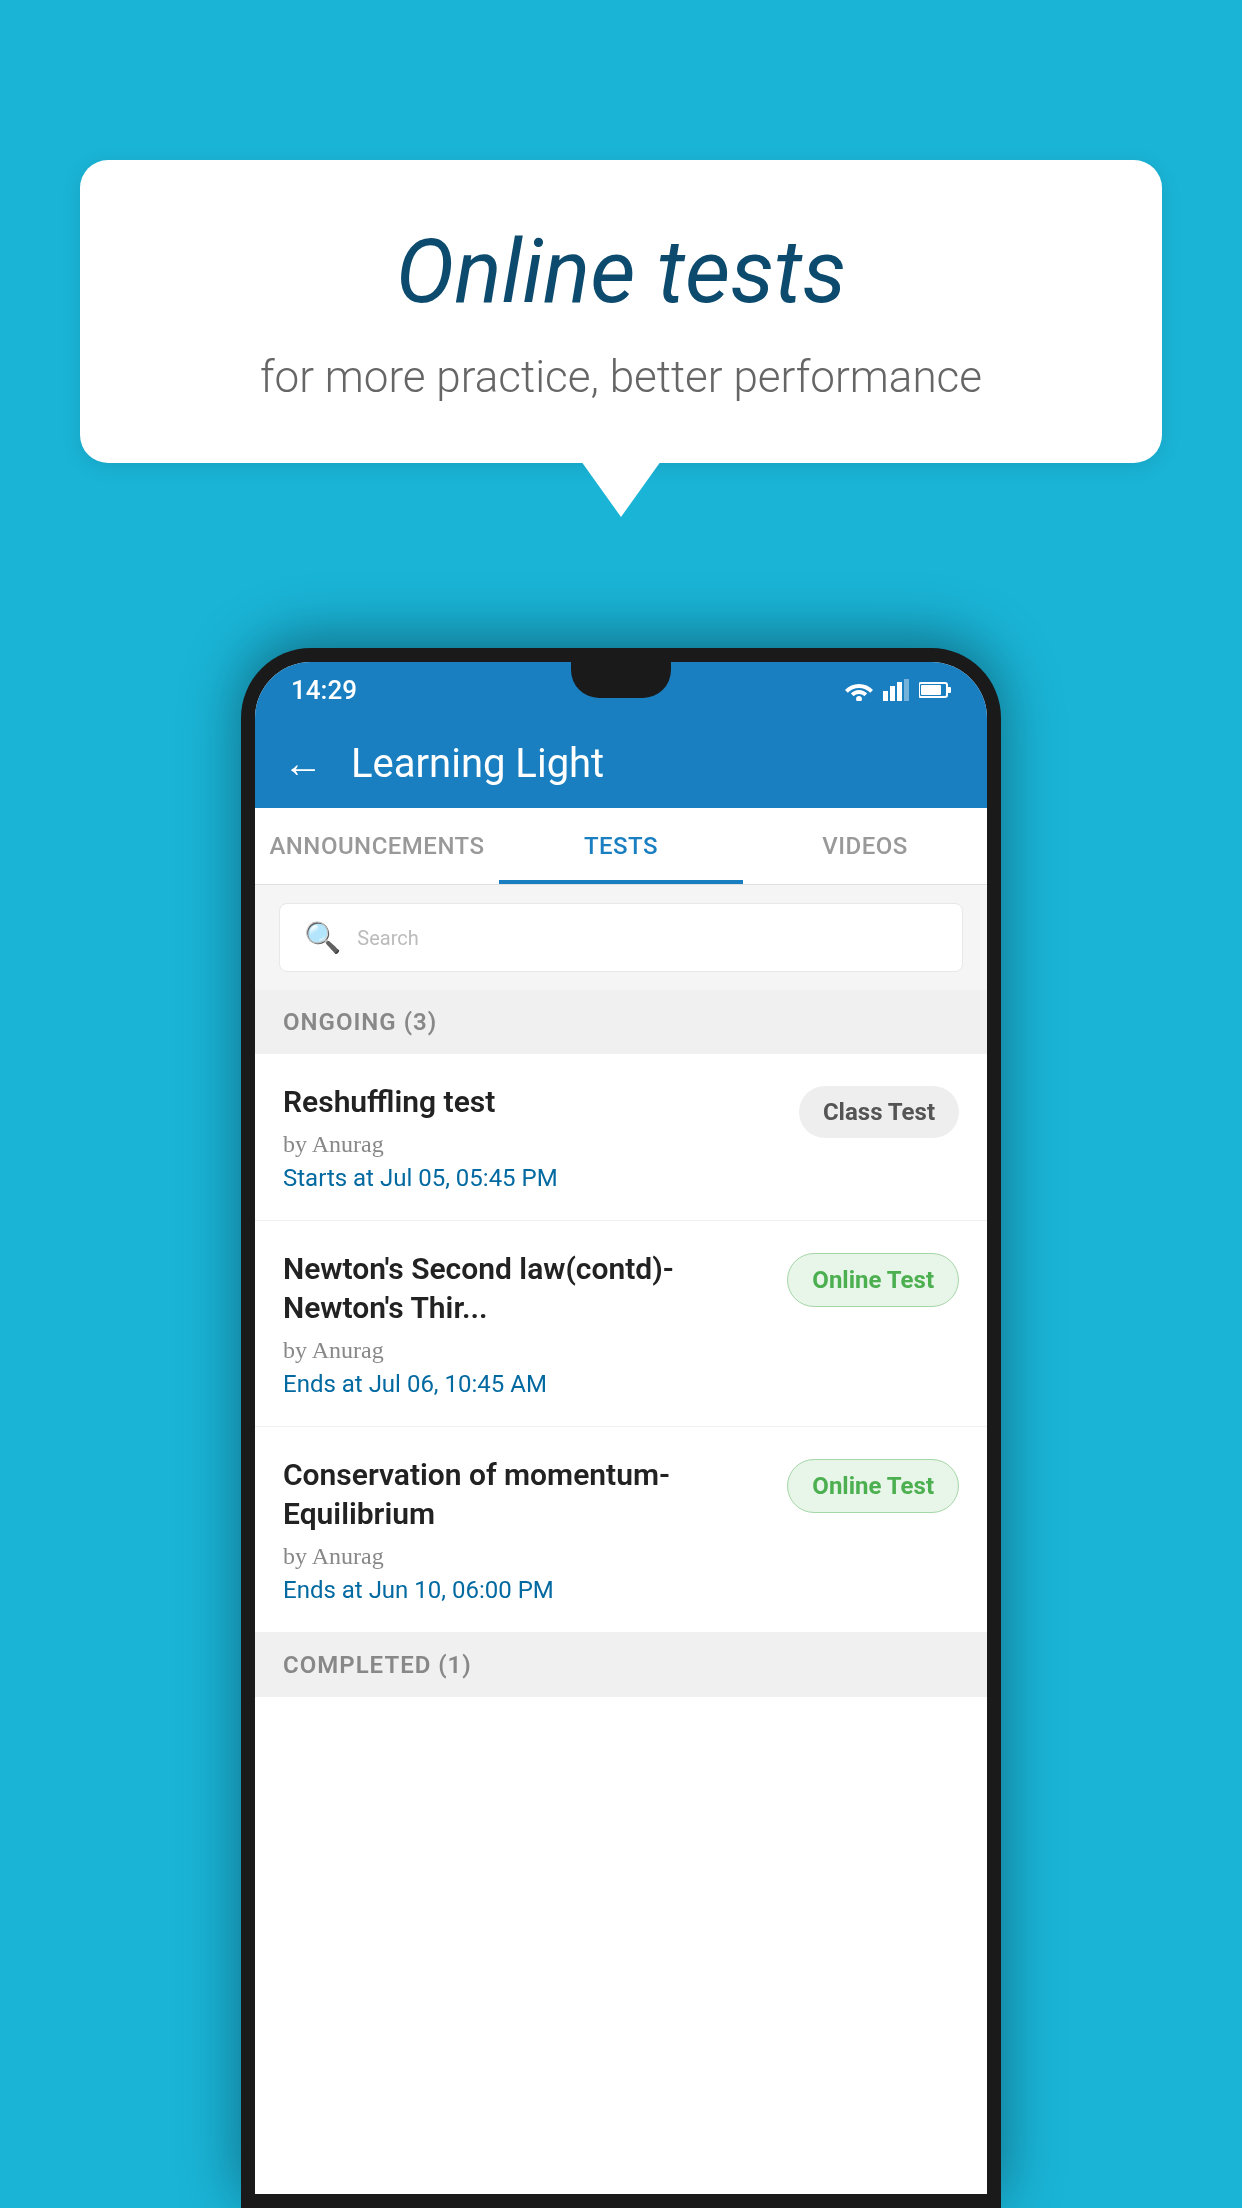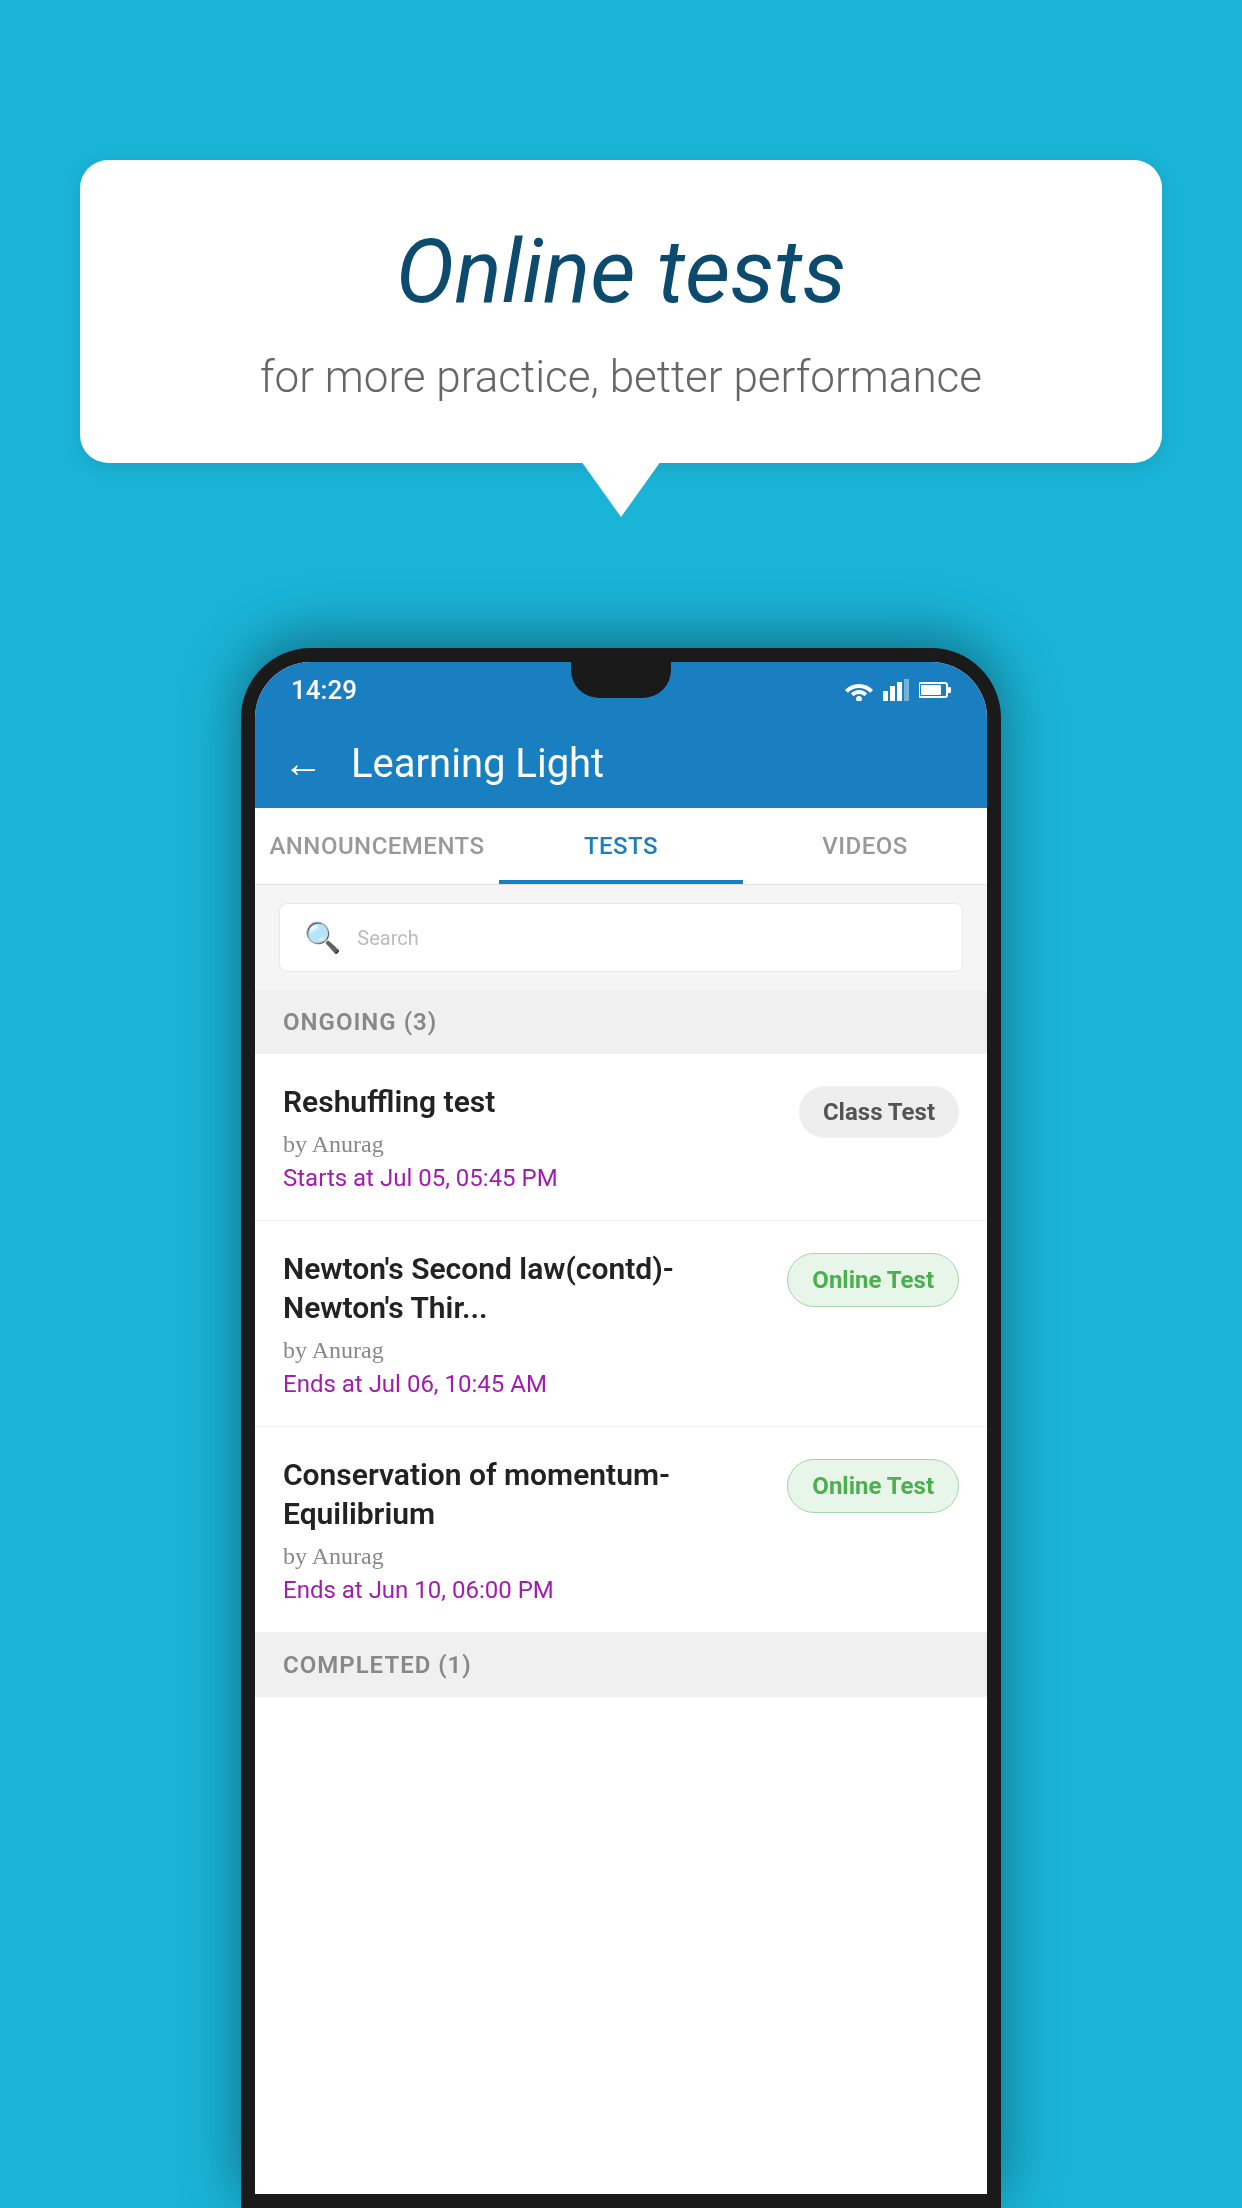--- a/index.html
+++ b/index.html
@@ -244,21 +244,21 @@
 
     .test-by {
       font-size: 24px;
       color: #888;
       margin-bottom: 6px;
       font-family: Liberation Serif, serif;
     }
 
     .test-date {
       font-size: 24px;
-      color: #a21caf;
+      color: #0369a1;
     }
 
     .test-badge {
       border-radius: 30px;
       padding: 12px 24px;
       font-size: 24px;
       font-weight: 700;
       white-space: nowrap;
       flex-shrink: 0;
       margin-top: 4px;

